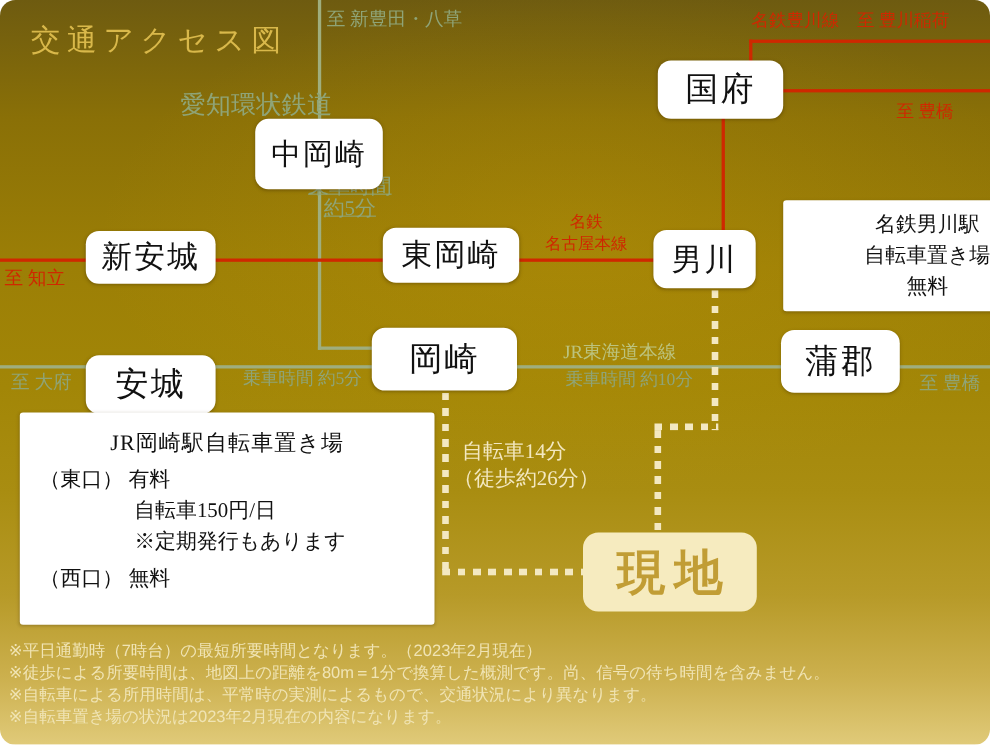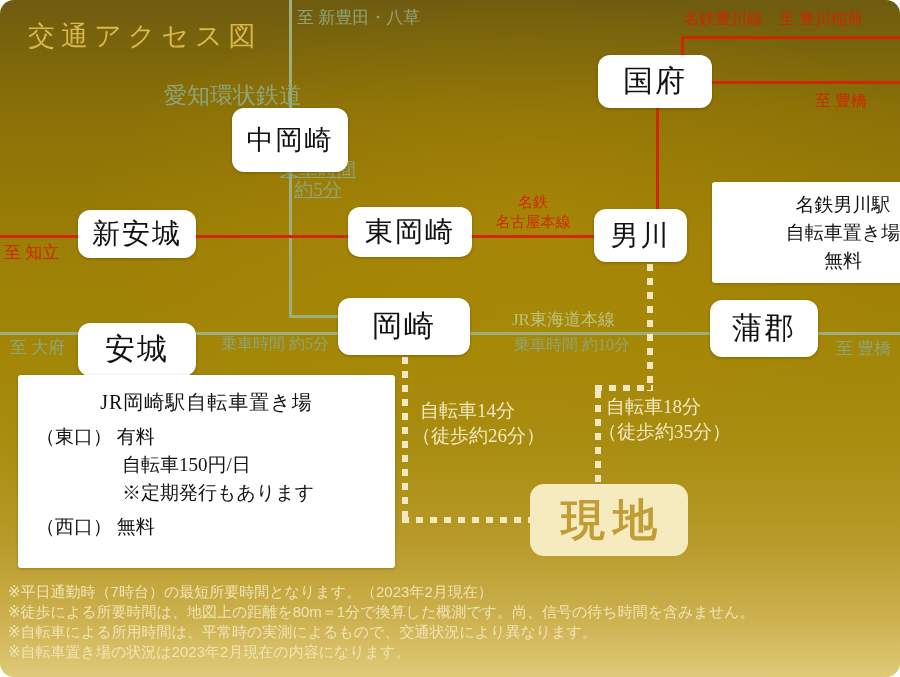--- a/index.html
+++ b/index.html
@@ -114,24 +114,20 @@
     <div class="r">（東口） 有料</div>
     <div class="r ind">自転車150円/日</div>
     <div class="r ind">※定期発行もあります</div>
     <div class="r">（西口） 無料</div>
   </div>
 
   <div class="lbl cream-t" style="left:420px;top:398px;font-size:19px;line-height:25px;">
     <div>自転車14分</div>
     <div style="margin-left:-8px;">（徒歩約26分）</div>
   </div>
-  <div class="lbl cream-t" style="left:606px;top:394px;font-size:19px;line-height:25px;">
-    <div>自転車18分</div>
-    <div style="margin-left:-8px;">（徒歩約35分）</div>
-  </div>
 
   <div id="site-box">現地</div>
 
   <div id="notes">
     <div>※平日通勤時（7時台）の最短所要時間となります。（2023年2月現在）</div>
     <div>※徒歩による所要時間は、地図上の距離を80m＝1分で換算した概測です。尚、信号の待ち時間を含みません。</div>
     <div>※自転車による所用時間は、平常時の実測によるもので、交通状況により異なります。</div>
     <div>※自転車置き場の状況は2023年2月現在の内容になります。</div>
   </div>
 

